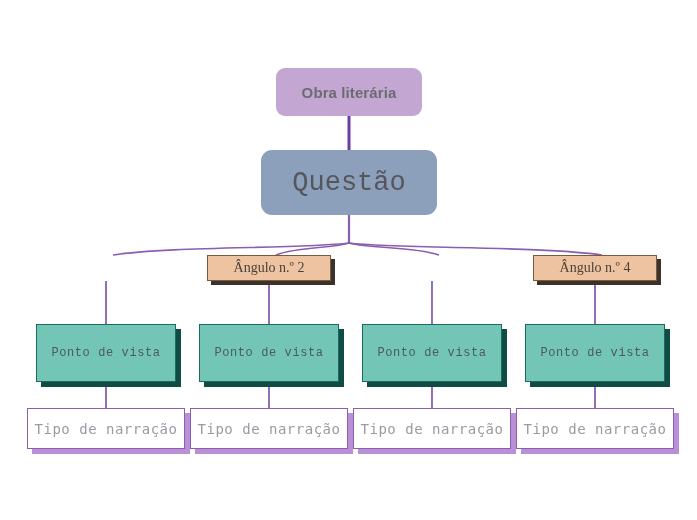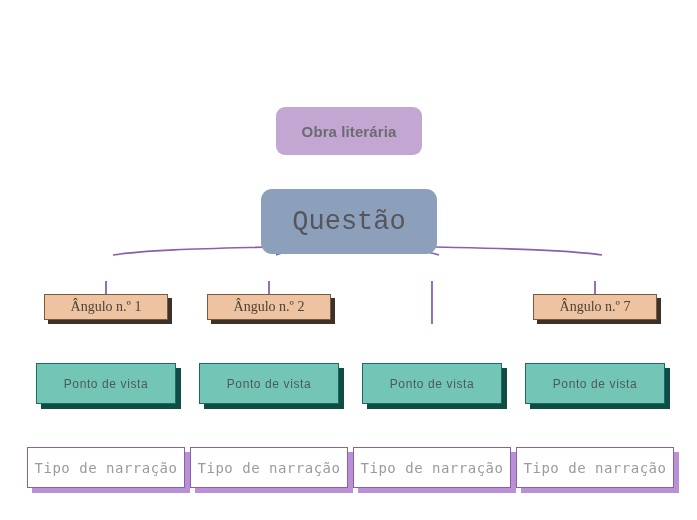--- a/index.html
+++ b/index.html
@@ -29,21 +29,20 @@
   }
 
   .node {
     position: absolute;
     box-sizing: border-box;
     display: flex;
     align-items: center;
     justify-content: center;
     text-align: center;
     white-space: nowrap;
-    margin-top: 39px;
   }
 
   
   .node-root {
     left: 276px;
     top: 68px;
     width: 146px;
     height: 48px;
     background: #c3a6d2;
     border-radius: 9px;
@@ -86,25 +85,25 @@
   }
   .angle-1 { left: 44px; }
   .angle-2 { left: 207px; }
   .angle-3 { left: 370px; }
   .angle-4 { left: 533px; }
 
   
   .node-view {
     top: 324px;
     width: 140px;
-    height: 41px;
+    height: 58px;
     background: #73c6b6;
     border: 1px solid #1d6b5e;
     color: #4d5a58;
-    font-family: Liberation Sans, sans-serif;
+    font-family: Liberation Mono, monospace;
     font-size: 12px;
     letter-spacing: 0.6px;
     box-shadow: 5px 5px 0 0 #0f4c43;
     z-index: 5;
   }
   .view-1 { left: 36px; }
   .view-2 { left: 199px; }
   .view-3 { left: 362px; }
   .view-4 { left: 525px; }
 
@@ -151,23 +150,22 @@
     <line x1="106" y1="365" x2="106" y2="408" stroke="#8a5fb0" stroke-width="1.8"></line>
     <line x1="269" y1="365" x2="269" y2="408" stroke="#8a5fb0" stroke-width="1.8"></line>
     <line x1="432" y1="365" x2="432" y2="408" stroke="#8a5fb0" stroke-width="1.8"></line>
     <line x1="595" y1="365" x2="595" y2="408" stroke="#8a5fb0" stroke-width="1.8"></line>
   </svg>
 
   <div class="node node-root">Obra literária</div>
 
   <div class="node node-question">Questão</div>
 
-  <div class="node node-angle angle-1">Ângulo n.º 1</div>
   <div class="node node-angle angle-2">Ângulo n.º 2</div>
-  <div class="node node-angle angle-4">Ângulo n.º 7</div>
+  <div class="node node-angle angle-4">Ângulo n.º 4</div>
 
   <div class="node node-view view-1">Ponto de vista</div>
   <div class="node node-view view-2">Ponto de vista</div>
   <div class="node node-view view-3">Ponto de vista</div>
   <div class="node node-view view-4">Ponto de vista</div>
 
   <div class="node node-narration narr-1">Tipo de narração</div>
   <div class="node node-narration narr-2">Tipo de narração</div>
   <div class="node node-narration narr-3">Tipo de narração</div>
   <div class="node node-narration narr-4">Tipo de narração</div>

